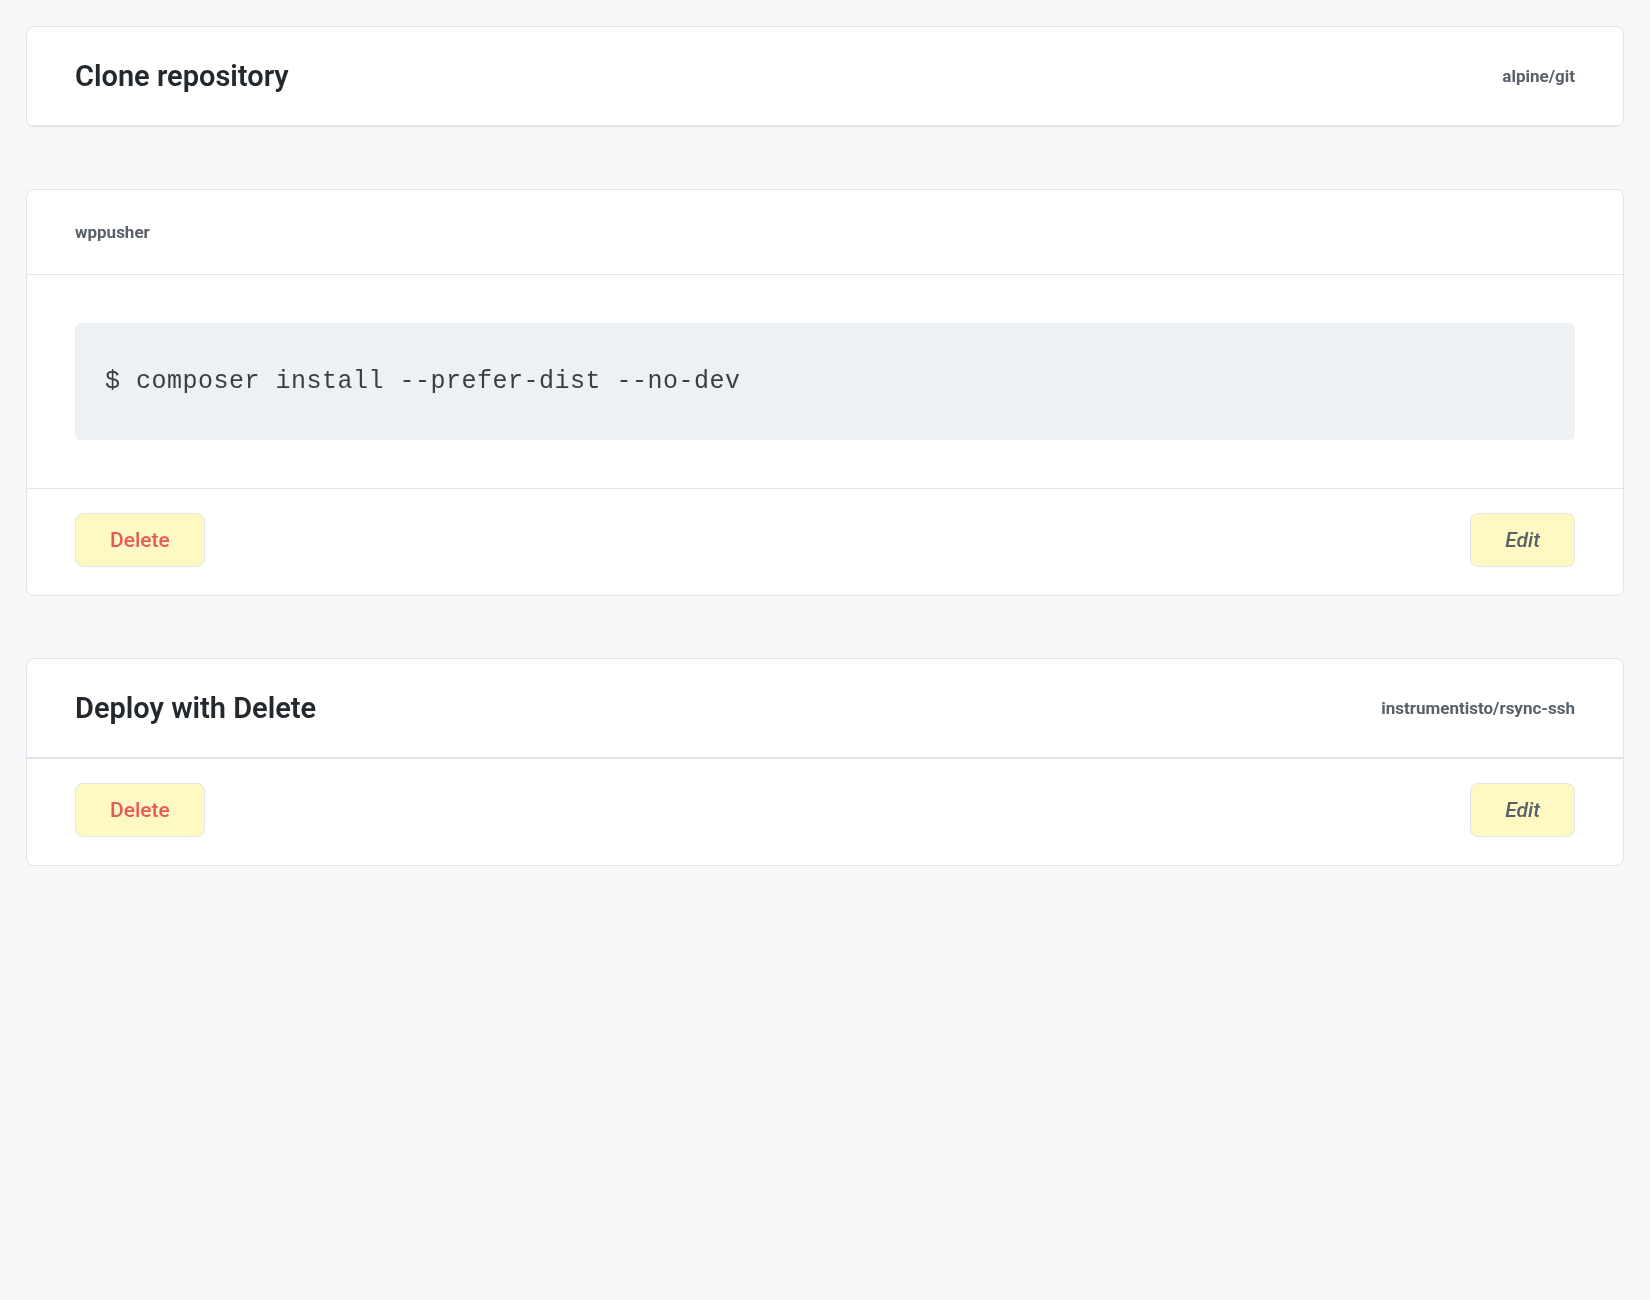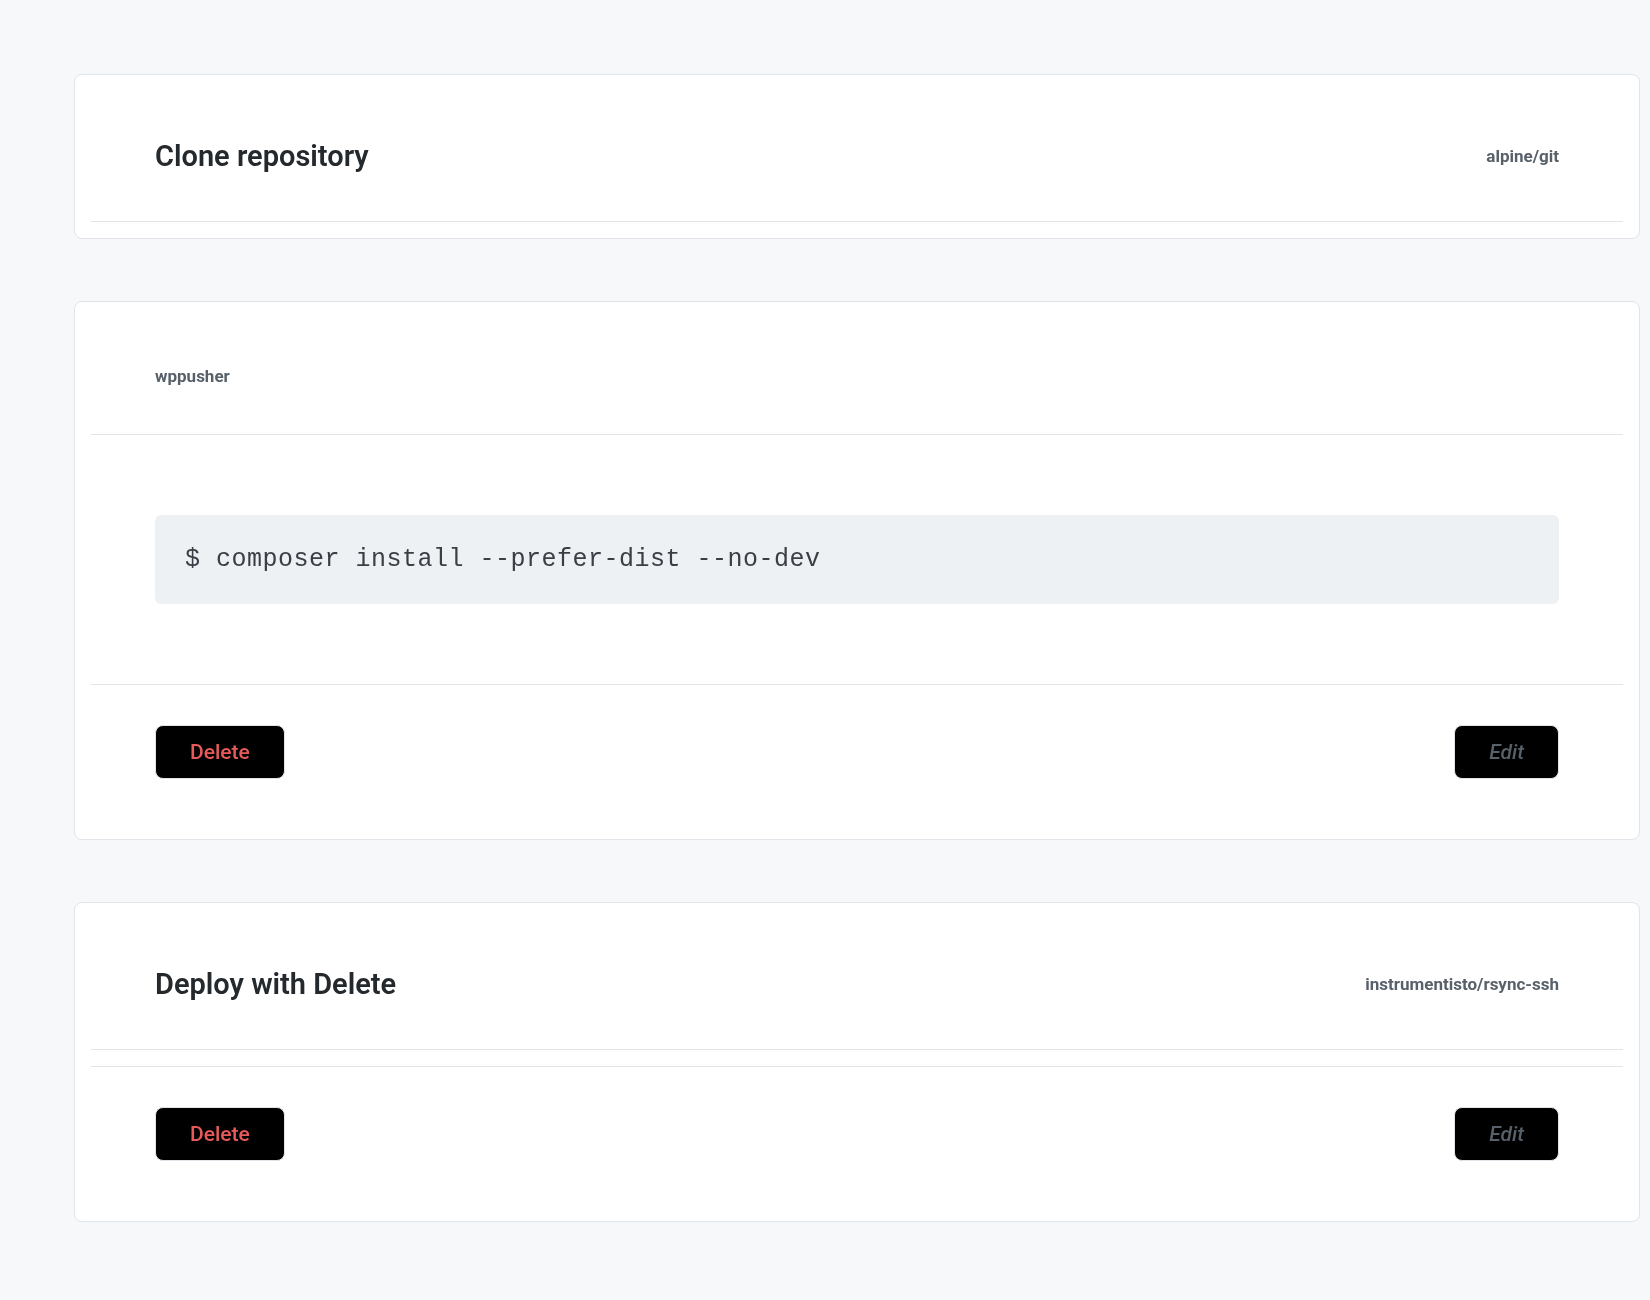--- a/index.html
+++ b/index.html
@@ -1,16 +1,16 @@
 <!DOCTYPE html>
 <html><head>
   <meta charset="utf-8">
   <style>
     * {
-      margin: 16px;
+      margin: 0;
       padding: 0;
       box-sizing: border-box;
     }
     
     body {
       font-family: -apple-system, BlinkMacSystemFont, "Segoe UI", Roboto, Helvetica, Arial, sans-serif;
       background-color: #f6f8fa;
       padding: 26px;
       width: 1650px;
       height: 1300px;
@@ -60,39 +60,39 @@
     }
     
     .clone-link {
       color: #5a5ed6;
       text-decoration: none;
     }
     
     .code-block {
       background-color: #eef1f4;
       border-radius: 6px;
-      padding: 30px 30px;
+      padding: 44px 30px;
       font-family: "SFMono-Regular", Consolas, "Liberation Mono", Menlo, monospace;
       font-size: 25px;
       color: #3a3f45;
       white-space: nowrap;
       overflow: hidden;
       letter-spacing: 0.5px;
     }
     
     .card-footer {
       display: flex;
       justify-content: space-between;
       align-items: center;
       padding: 24px 48px 28px 48px;
       border-top: 1px solid #e1e4e8;
     }
     
     .btn {
-      background-color: #000000;
+      background-color: #fef9c3;
       border: 1px solid #e1e4e8;
       border-radius: 8px;
       padding: 14px 34px;
       font-size: 21px;
       font-weight: 500;
       cursor: pointer;
       font-family: inherit;
     }
     
     .btn-delete {

